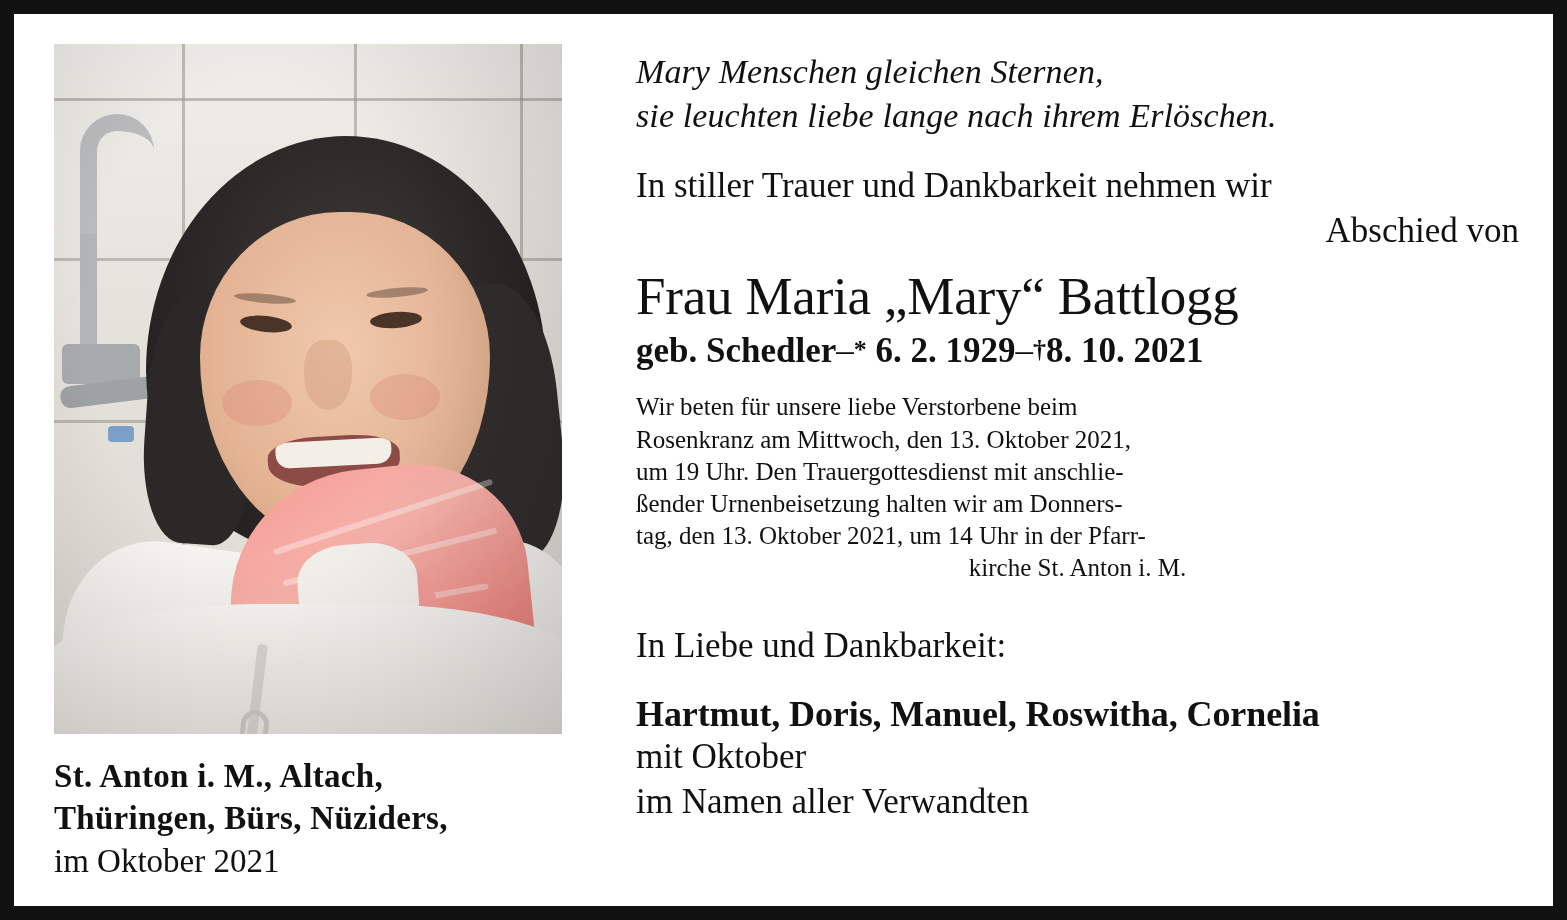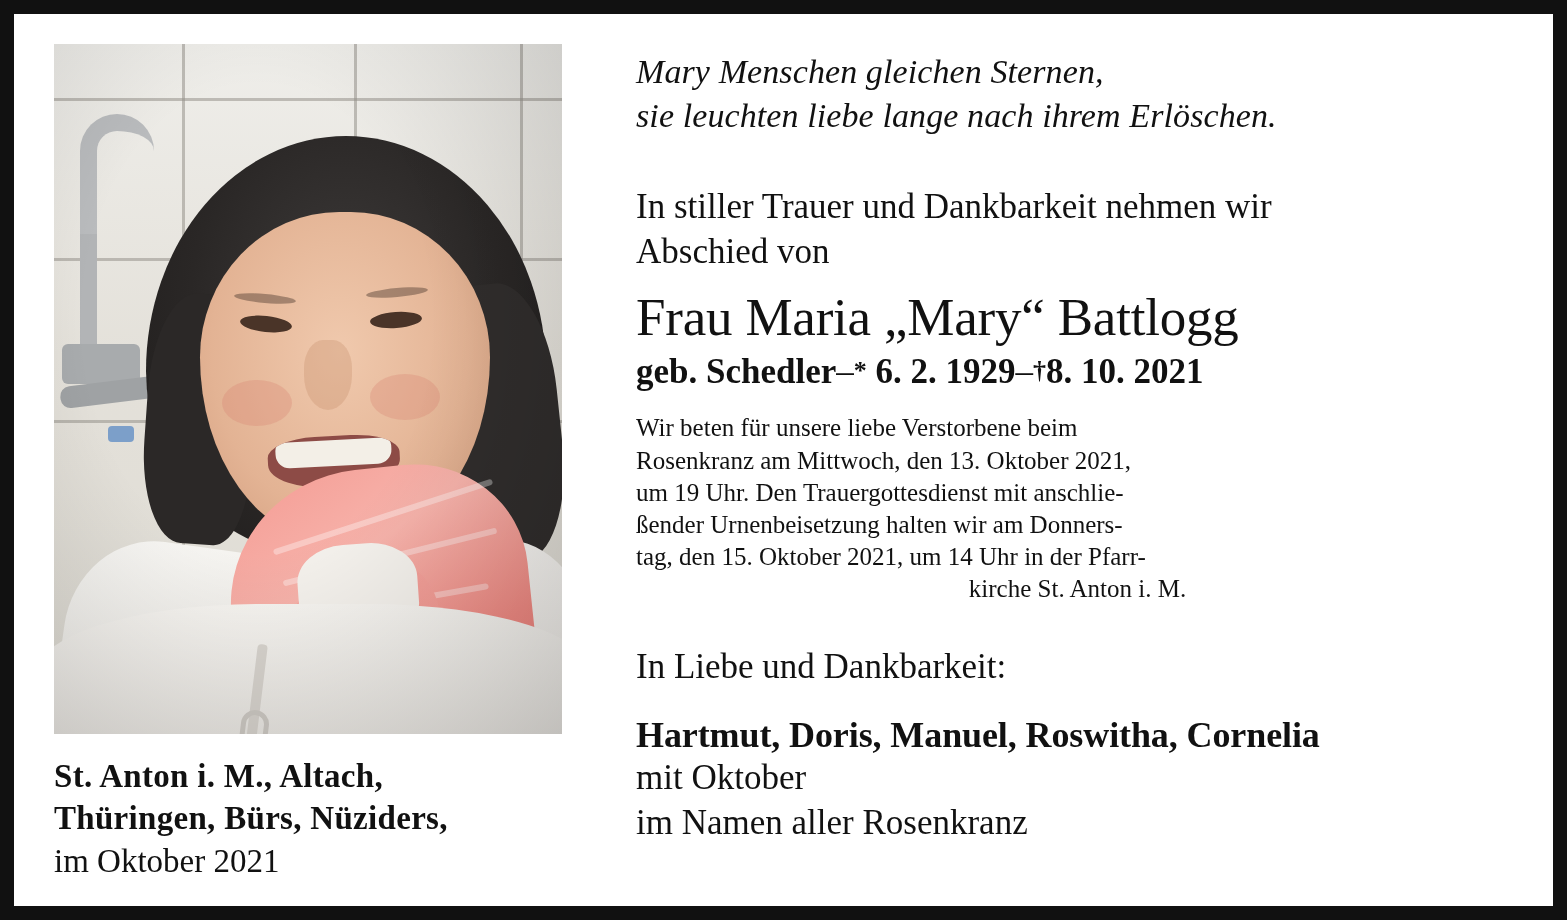--- a/index.html
+++ b/index.html
@@ -328,27 +328,27 @@
     padding-top: 6px;
     color: #111;
   }
   .verse {
     font-style: italic;
     font-size: 34px;
     line-height: 1.30;
     letter-spacing: 0.1px;
   }
   .intro {
-    margin-top: 47px;
+    margin-top: 26px;
     font-size: 35px;
     line-height: 1.28;
     text-align: justify;
     text-justify: inter-word;
   }
-  .intro span.nojust { display: block; text-align: left; }
+  .intro span.nojust { display: block; text-align: right; }
   .name {
     margin-top: 14px;
     font-size: 53px;
     line-height: 1.08;
     white-space: nowrap;
     letter-spacing: -0.2px;
   }
   .dates {
     margin-top: 6px;
     font-weight: bold;
@@ -459,25 +459,25 @@
 
       <div class="dates">
         <span>geb. Schedler</span><span class="sep">–</span><span class="sym">*</span>&nbsp;<span>6. 2. 1929</span><span class="sep">–</span><span class="sym">†</span><span>8. 10. 2021</span>
       </div>
 
       <div class="body-text">
         <div>Wir beten für unsere liebe Verstorbene beim</div>
         <div>Rosenkranz am Mittwoch,  den 13. Oktober 2021,</div>
         <div>um 19 Uhr. Den Trauergottesdienst mit anschlie-</div>
         <div>ßender Urnenbeisetzung halten wir am Donners-</div>
-        <div>tag, den 15. Oktober 2021, um 14 Uhr  in der Pfarr-</div>
+        <div>tag, den 13. Oktober 2021, um 14 Uhr  in der Pfarr-</div>
         <span class="last">kirche St. Anton i. M.</span>
       </div>
 
       <div class="closing">In Liebe und Dankbarkeit:</div>
 
       <div class="family-names">Hartmut, Doris, Manuel, Roswitha, Cornelia</div>
       <div class="family-sub">mit Oktober</div>
-      <div class="family-sub">im Namen aller Rosenkranz</div>
+      <div class="family-sub">im Namen aller Verwandten</div>
     </div>
 
   </div>
 </div>
 
 </body></html>

